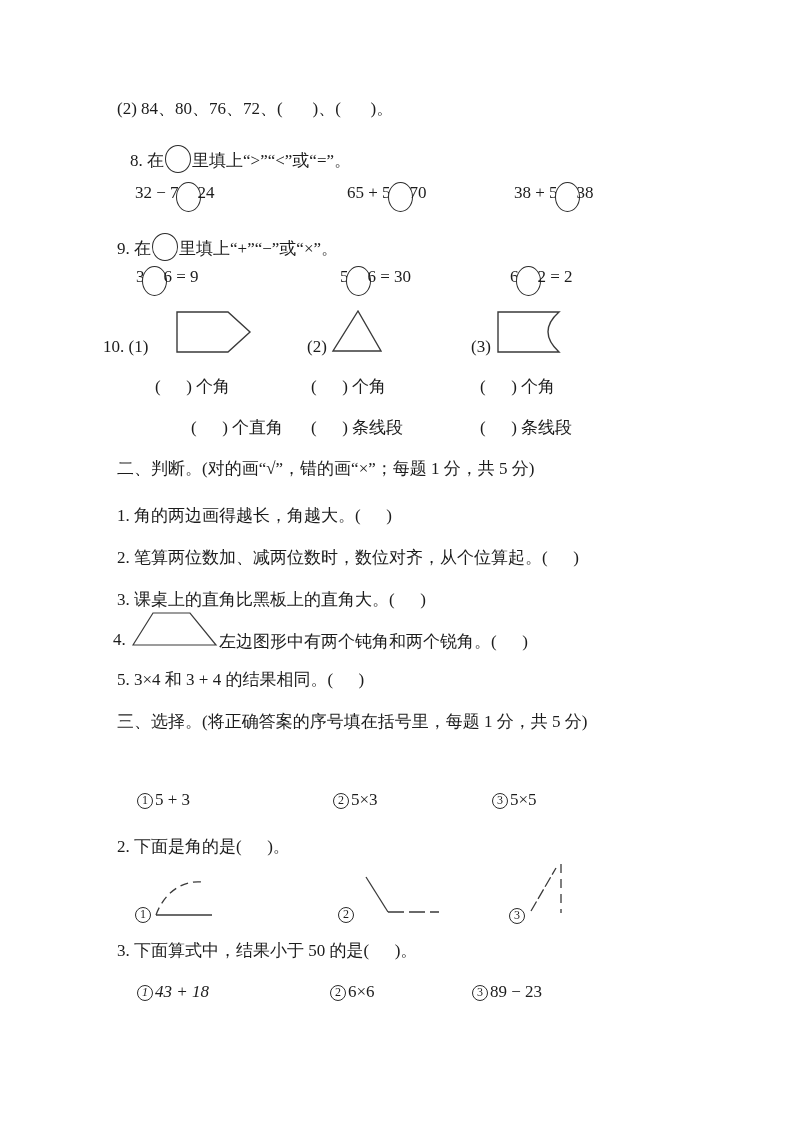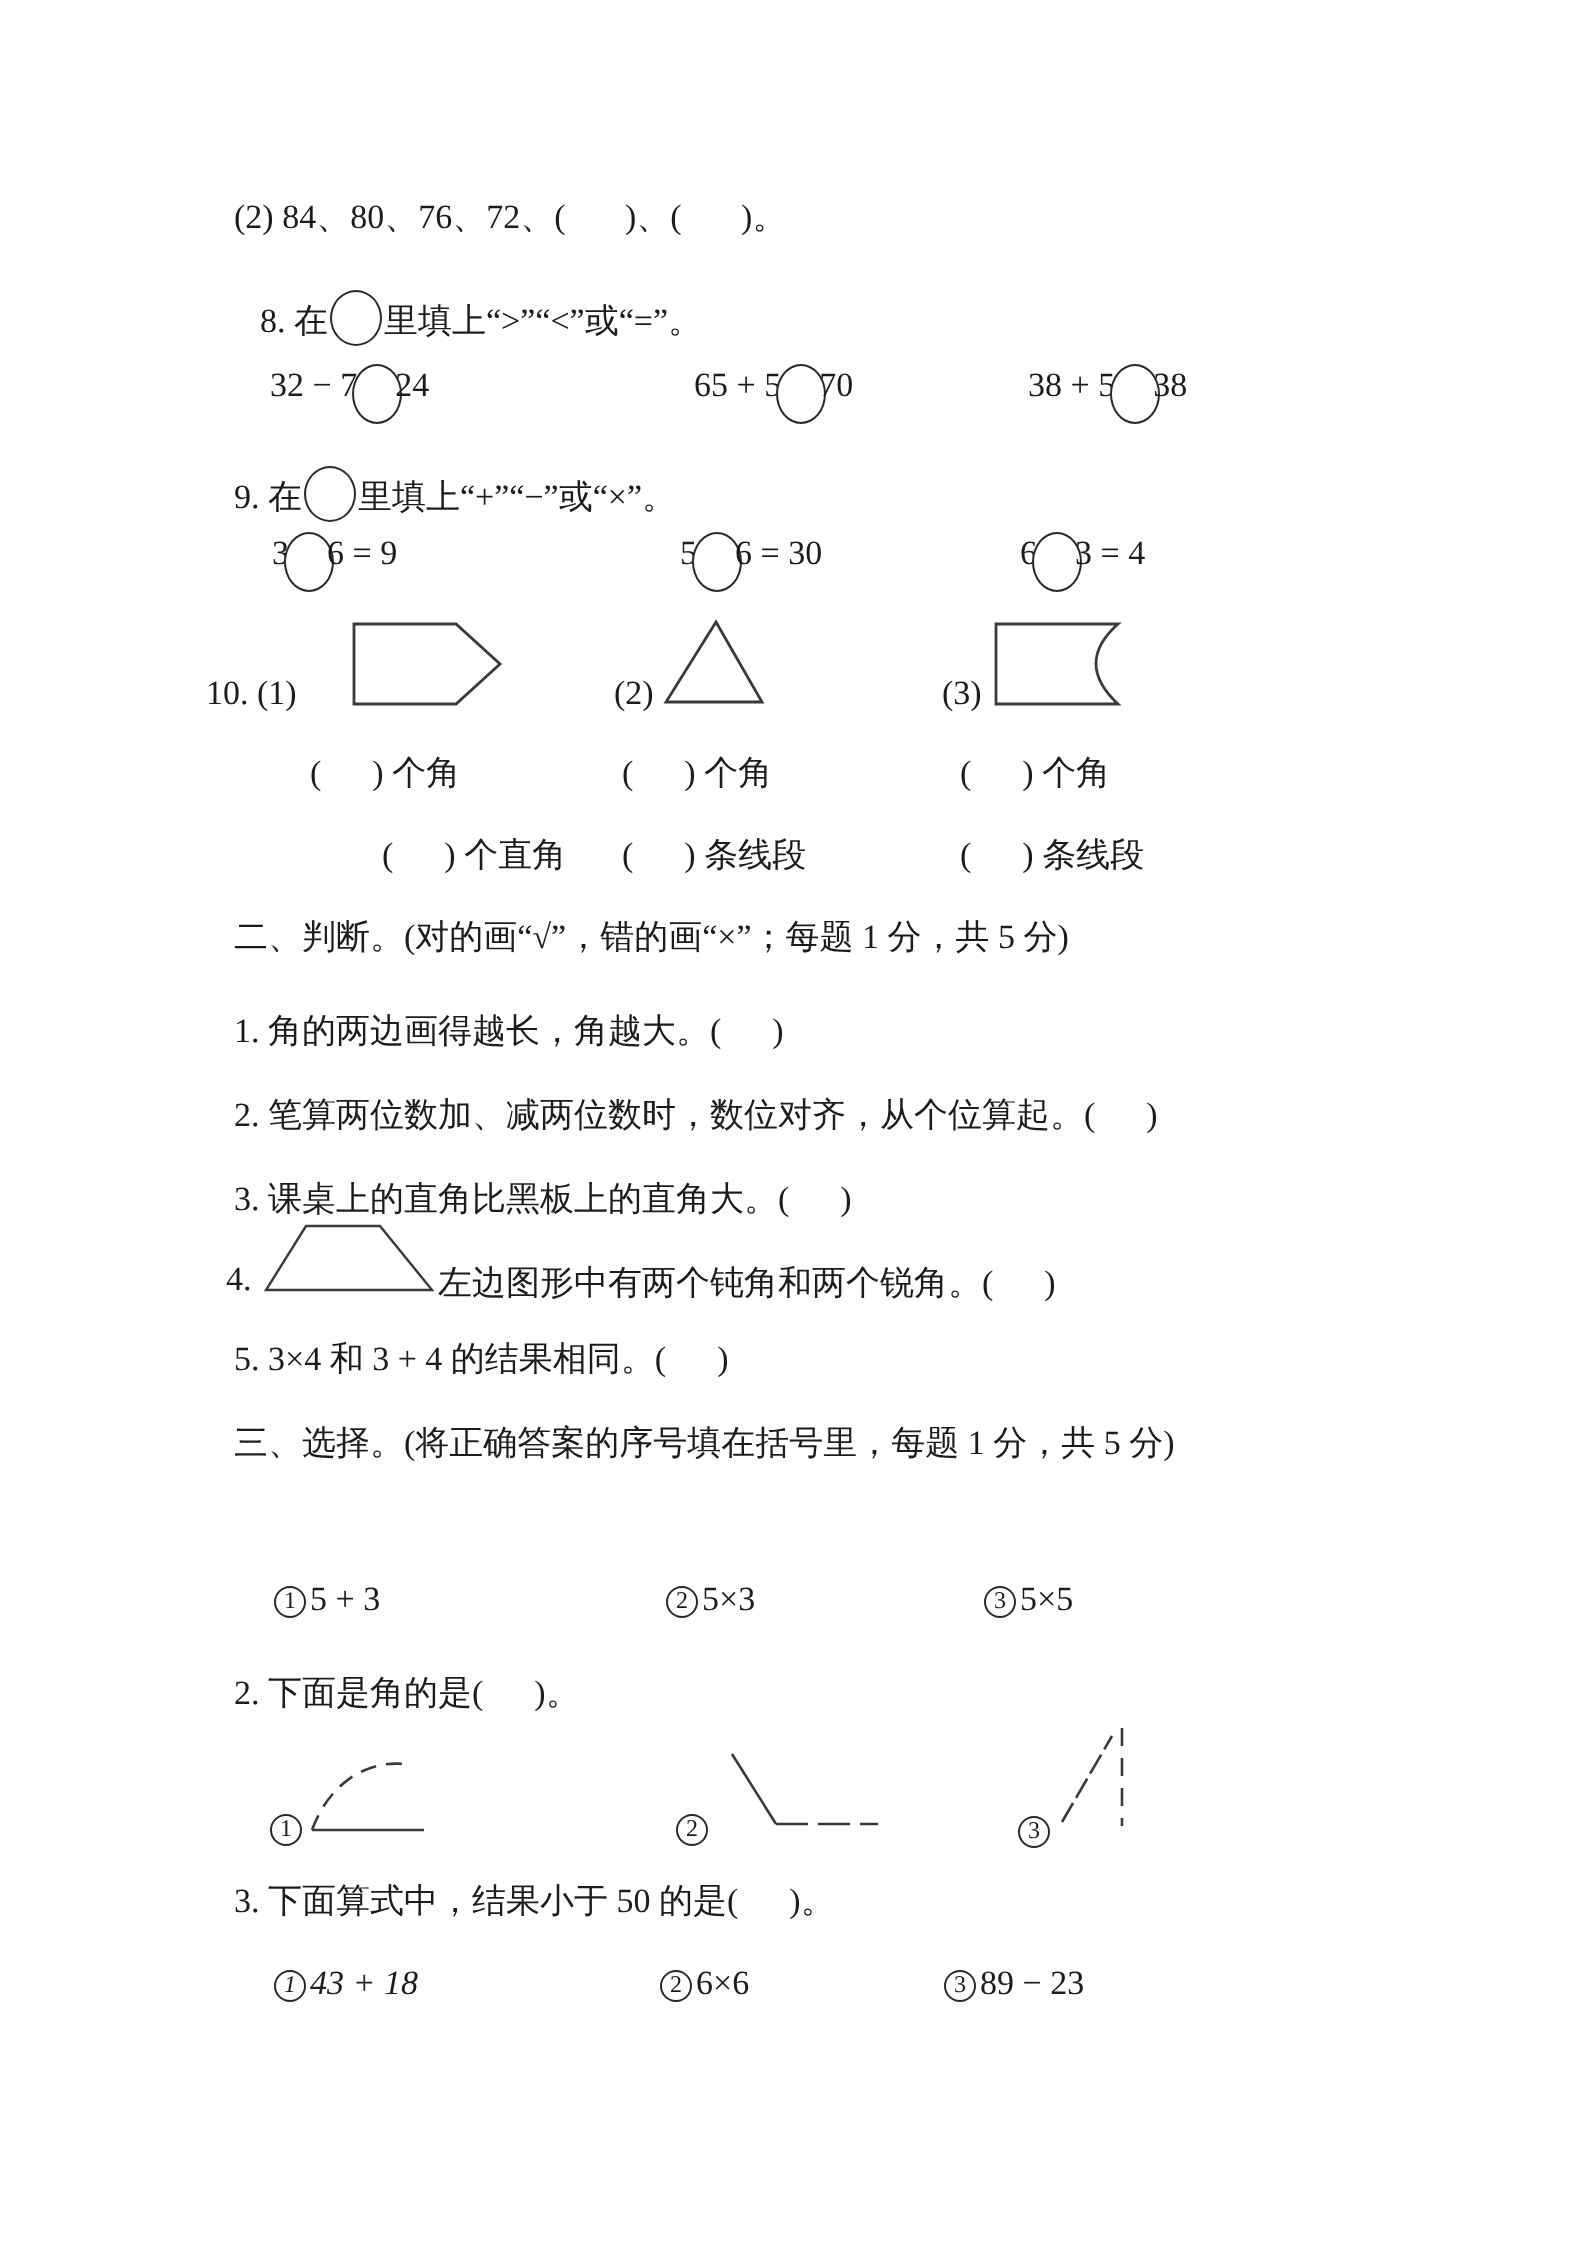--- a/index.html
+++ b/index.html
@@ -38,21 +38,21 @@
   <div class="abs" style="left:130px;top:145px;text-align:right;"><span>8. 在</span><span class="circle c-inline"></span><span>里填上“&gt;”“&lt;”或“=”。</span></div>
 
   <div class="expr" style="left:135px;top:182px;"><span>32 − 7</span><span class="circle c-expr"></span><span>24</span></div>
   <div class="expr" style="left:347px;top:182px;"><span>65 + 5</span><span class="circle c-expr"></span><span>70</span></div>
   <div class="expr" style="left:514px;top:182px;"><span>38 + 5</span><span class="circle c-expr"></span><span>38</span></div>
 
   <div class="abs" style="left:117px;top:233px;"><span>9. 在</span><span class="circle c-inline"></span><span>里填上“+”“−”或“×”。</span></div>
 
   <div class="expr" style="left:136px;top:266px;"><span>3</span><span class="circle c-expr"></span><span>6 = 9</span></div>
   <div class="expr" style="left:340px;top:266px;"><span>5</span><span class="circle c-expr"></span><span>6 = 30</span></div>
-  <div class="expr" style="left:510px;top:266px;"><span>6</span><span class="circle c-expr"></span><span>3 = 4</span></div>
+  <div class="expr" style="left:510px;top:266px;"><span>6</span><span class="circle c-expr"></span><span>2 = 2</span></div>
 
   <div class="abs" style="left:103px;top:336px;"><span>10.</span> <span>(1)</span></div>
 
   <div class="shape" style="left:176px;top:311px;">
     <svg width="76" height="43" viewBox="0 0 76 43">
         <polygon points="1,1 52,1 74,21 52,41 1,41" fill="none" stroke="#3a3a3a" stroke-width="1.4"></polygon>
       </svg>
   </div>
 
   <div class="abs" style="left:307px;top:336px;">(2)</div>

